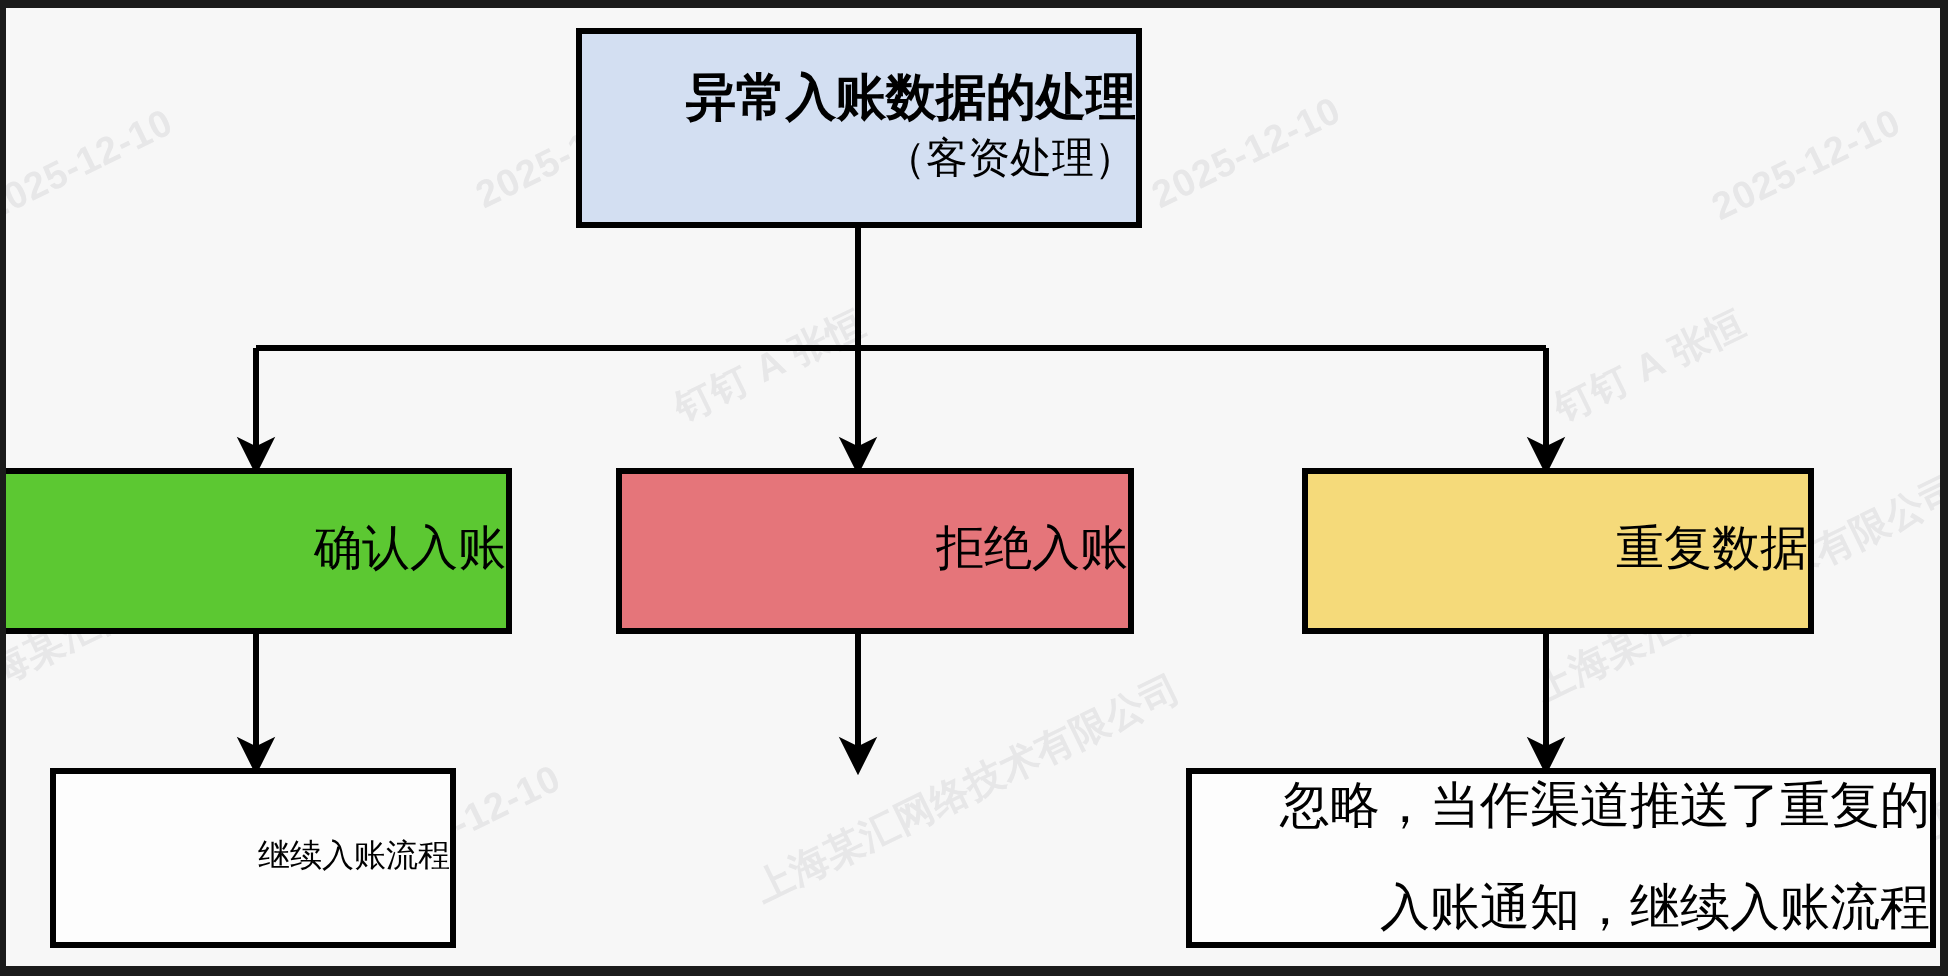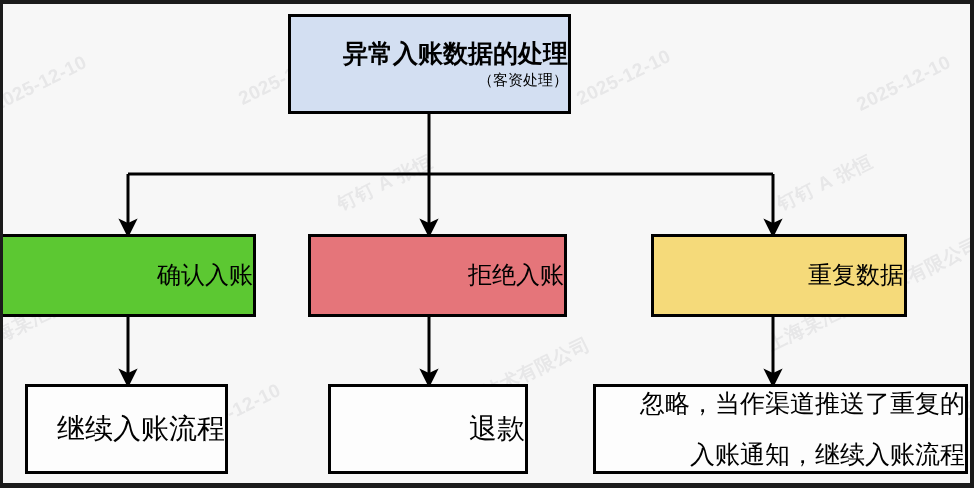--- a/index.html
+++ b/index.html
@@ -64,37 +64,37 @@
   .node .ln { display: block; }
 
   .root {
     left: 285px;
     top: 10px;
     width: 283px;
     height: 100px;
     background: #d3dff2;
   }
   .root .ln1 { font-size: 25px; font-weight: 700; }
-  .root .ln2 { font-size: 15px; font-weight: 400; margin-top: 3px; }
+  .root .ln2 { font-size: 21px; font-weight: 400; margin-top: 3px; }
 
   .lvl2 {
     top: 230px;
     height: 83px;
     font-size: 24px;
     font-weight: 400;
   }
   .n-green  { left: -3px;  width: 256px; background: #5cc832; }
   .n-red    { left: 305px; width: 259px; background: #e5757a; }
   .n-yellow { left: 648px; width: 256px; background: #f5da7a; }
 
   .lvl3 {
     top: 380px;
     height: 90px;
     background: #fdfdfd;
-    font-size: 28px;
+    font-size: 16px;
     font-weight: 400;
   }
   .n-flow   { left: 22px;  width: 203px; }
   .n-refund { left: 325px; width: 200px; }
   .n-ignore { left: 590px; width: 375px; font-size: 25px; gap: 20px; }
   .n-ignore .ln2 { margin-top: 2px; }
 </style>
 </head>
 <body>
 
@@ -148,21 +148,18 @@
   <div class="node lvl2 n-red">
     <span class="ln">拒绝入账</span>
   </div>
   <div class="node lvl2 n-yellow">
     <span class="ln">重复数据</span>
   </div>
 
   <div class="node lvl3 n-flow">
     <span class="ln ln1">继续入账流程</span>
   </div>
-  <div class="node lvl3 n-refund">
-    <span class="ln ln1">退款</span>
-  </div>
   <div class="node lvl3 n-ignore">
     <span class="ln ln1">忽略，当作渠道推送了重复的</span>
     <span class="ln ln2">入账通知，继续入账流程</span>
   </div>
 
 </div>
 
 </body></html>

